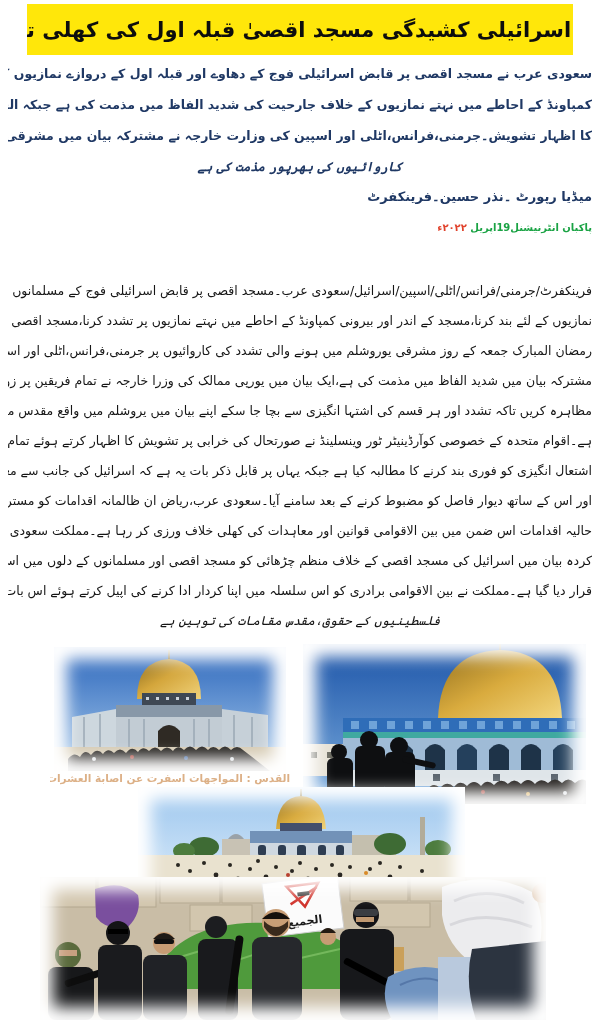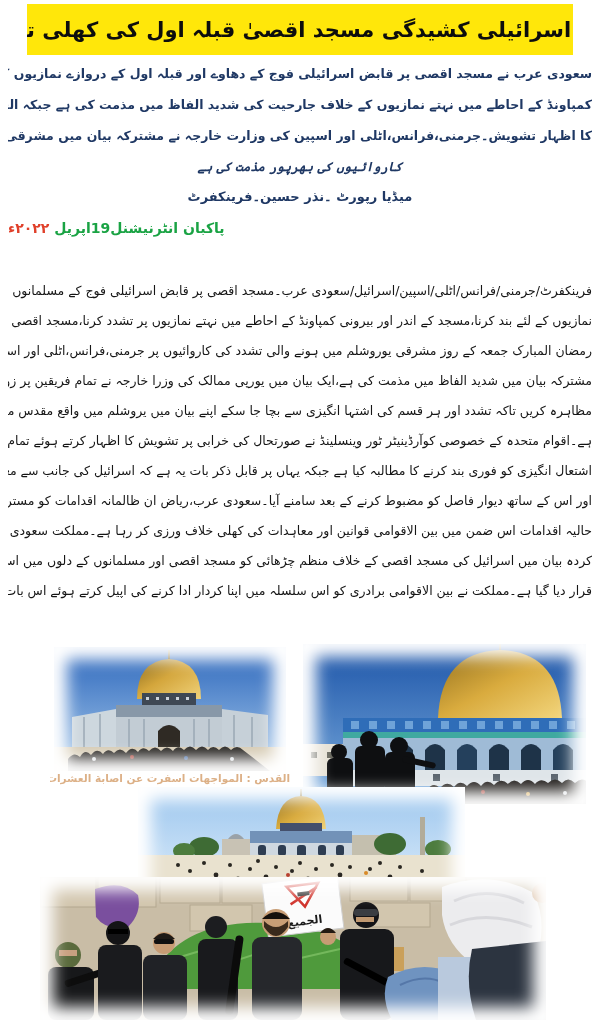--- a/index.html
+++ b/index.html
@@ -10,21 +10,21 @@
             display:flex;align-items:center;justify-content:center;overflow:hidden;}
   .headline span{font-size:21px;font-weight:bold;white-space:nowrap;direction:rtl;}
   
   .txt{position:absolute;left:8px;right:8px;direction:rtl;overflow:hidden;}
   .ln{display:block;white-space:nowrap;overflow:hidden;}
   .jl{text-align:justify;text-align-last:justify;}
   .cl{text-align:center;text-align-last:center;font-style:italic;}
   .lede{top:58px;font-size:12.5px;font-weight:bold;}
   .lede .ln{height:31px;line-height:31px;}
   .byline{top:183px;font-size:13px;font-weight:bold;text-align:center;height:28px;line-height:28px;}
-  .dateline{top:213px;font-size:14px;font-weight:bold;text-align:left;height:30px;line-height:30px;}
+  .dateline{top:213px;font-size:10px;font-weight:bold;text-align:right;height:30px;line-height:30px;}
   .dateline .agency{border-bottom:1px solid transparent;}
   .bodytext{top:276px;font-size:12.5px;}
   .bodytext .ln{height:30px;line-height:30px;color:inherit;}
   
   .photo{position:absolute;overflow:hidden;}
   .photo svg{display:block;}
   .fade{position:absolute;inset:0;pointer-events:none;
         box-shadow:inset 0 0 16px 13px #ffffff;}
   .p1{left:54px;top:647px;width:232px;height:124px;}
   .p2{left:303px;top:644px;width:283px;height:160px;}
@@ -43,39 +43,40 @@
     <span style="color: rgb(13, 13, 13);">جرمنی: اسرائیلی کشیدگی مسجد اقصیٰ قبلہ اول کی کھلی توہین ہے</span>
   </div>
 
   <div class="txt lede" style="color: rgb(31, 56, 100);">
     <span class="ln jl">سعودی عرب نے مسجد اقصی پر قابض اسرائیلی فوج کے دھاوے اور قبلہ اول کے دروازے نمازیوں کے لئے بند کرنا،مسجد کے اندر اور بیرونی</span>
     <span class="ln jl">کمپاونڈ کے احاطے میں نہتے نمازیوں کے خلاف جارحیت کی شدید الفاظ میں مذمت کی ہے جبکہ القدس میں تشدد میں اضافے پر یورپی یونین</span>
     <span class="ln jl">کا اظہار تشویش۔جرمنی،فرانس،اٹلی اور اسپین کی وزارت خارجہ نے مشترکہ بیان میں مشرقی یروشلم میں جمعہ کے روز ہونے والی پرتشدد</span>
     <span class="ln cl">کاروائیوں کی بھرپور مذمت کی ہے</span>
   </div>
 
-  <div class="txt byline" style="color: rgb(31, 56, 100);">میڈیا رپورٹ ۔نذر حسین۔فرینکفرٹ</div>
+  <div class="txt byline" style="color: rgb(31, 56, 100); text-align: right;">میڈیا رپورٹ ۔نذر حسین۔فرینکفرٹ</div>
 
   <div class="txt dateline">
     <span class="agency" style="color: rgb(26, 163, 68);">پاکبان انٹرنیشنل19اپریل</span>
     <span class="year" style="color: rgb(224, 64, 42);">۲۰۲۲ء</span>
   </div>
 
   <div class="txt bodytext" style="color: rgb(22, 22, 22);">
     <span class="ln jl">فرینکفرٹ/جرمنی/فرانس/اٹلی/اسپین/اسرائیل/سعودی عرب۔مسجد اقصی پر قابض اسرائیلی فوج کے مسلمانوں پر قبلہ اول کے دروازے</span>
     <span class="ln jl">نمازیوں کے لئے بند کرنا،مسجد کے اندر اور بیرونی کمپاونڈ کے احاطے میں نہتے نمازیوں پر تشدد کرنا،مسجد اقصی (قبلہ اول) کی کھلی توہین ہے۔</span>
     <span class="ln jl">رمضان المبارک جمعہ کے روز مشرقی یوروشلم میں ہونے والی تشدد کی کاروائیوں پر جرمنی،فرانس،اٹلی اور اسپین کی وزارت خارجہ نے</span>
     <span class="ln jl">مشترکہ بیان میں شدید الفاظ میں مذمت کی ہے،ایک بیان میں یورپی ممالک کی وزرا خارجہ نے تمام فریقین پر زور دیا ہے کہ وہ انتہائی تحمل کا</span>
     <span class="ln jl">مظاہرہ کریں تاکہ تشدد اور ہر قسم کی اشتہا انگیزی سے بچا جا سکے اپنے بیان میں یروشلم میں واقع مقدس مقامات کا احترام کرنے کی حمایت کی</span>
     <span class="ln jl">ہے۔اقوام متحدہ کے خصوصی کوآرڈینیٹر ٹور وینسلینڈ نے صورتحال کی خرابی پر تشویش کا اظہار کرتے ہوئے تمام فریقوں سے ٹیمپل برگ پر</span>
     <span class="ln jl">اشتعال انگیزی کو فوری بند کرنے کا مطالبہ کیا ہے جبکہ یہاں پر قابل ذکر بات یہ ہے کہ اسرائیل کی جانب سے مغربی کنارے میں کمک بھیجنے</span>
     <span class="ln jl">اور اس کے ساتھ دیوار فاصل کو مضبوط کرنے کے بعد سامنے آیا۔سعودی عرب،ریاض ان ظالمانہ اقدامات کو مسترد کرتا ہے،اسرائیل کے</span>
     <span class="ln jl">حالیہ اقدامات اس ضمن میں بین الاقوامی قوانین اور معاہدات کی کھلی خلاف ورزی کر رہا ہے۔مملکت سعودی عرب کے دفتر خارجہ سے جاری</span>
     <span class="ln jl">کردہ بیان میں اسرائیل کی مسجد اقصی کے خلاف منظم چڑھائی کو مسجد اقصی اور مسلمانوں کے دلوں میں اس کی قدر و منزلت کی صریح توہین</span>
     <span class="ln jl">قرار دیا گیا ہے۔مملکت نے بین الاقوامی برادری کو اس سلسلہ میں اپنا کردار ادا کرنے کی اپیل کرتے ہوئے اس بات پر زور دیا ہے کہ نہتے</span>
+    <span class="ln cl">فلسطینیوں کے حقوق،مقدس مقامات کی توہین ہے</span>
   </div>
 
   <div class="photo p1">
     <svg width="232" height="124" viewBox="0 0 232 124">
       <defs>
         <linearGradient id="p1sky" x1="0" y1="0" x2="0" y2="1">
           <stop offset="0" stop-color="#2b66bc"></stop>
             <stop offset="1" stop-color="#a9cbec"></stop>
         </linearGradient>
         <linearGradient id="gold1" x1="0" y1="0" x2="1" y2="1">

